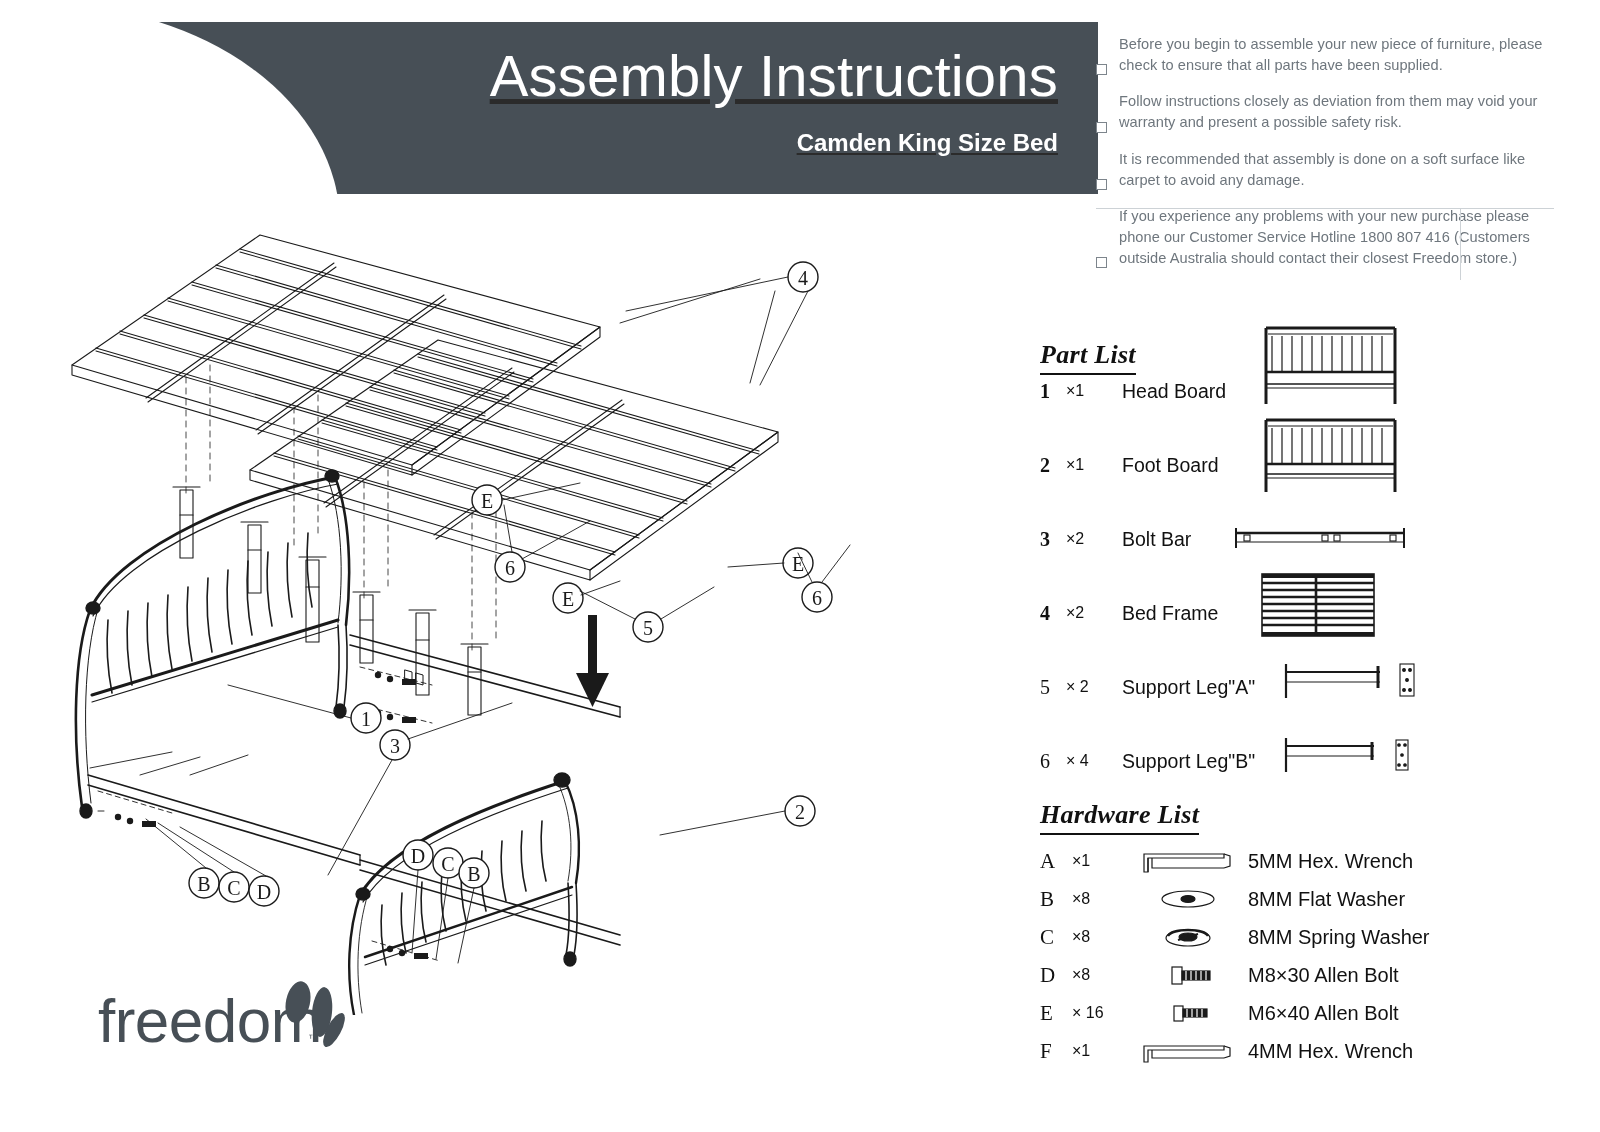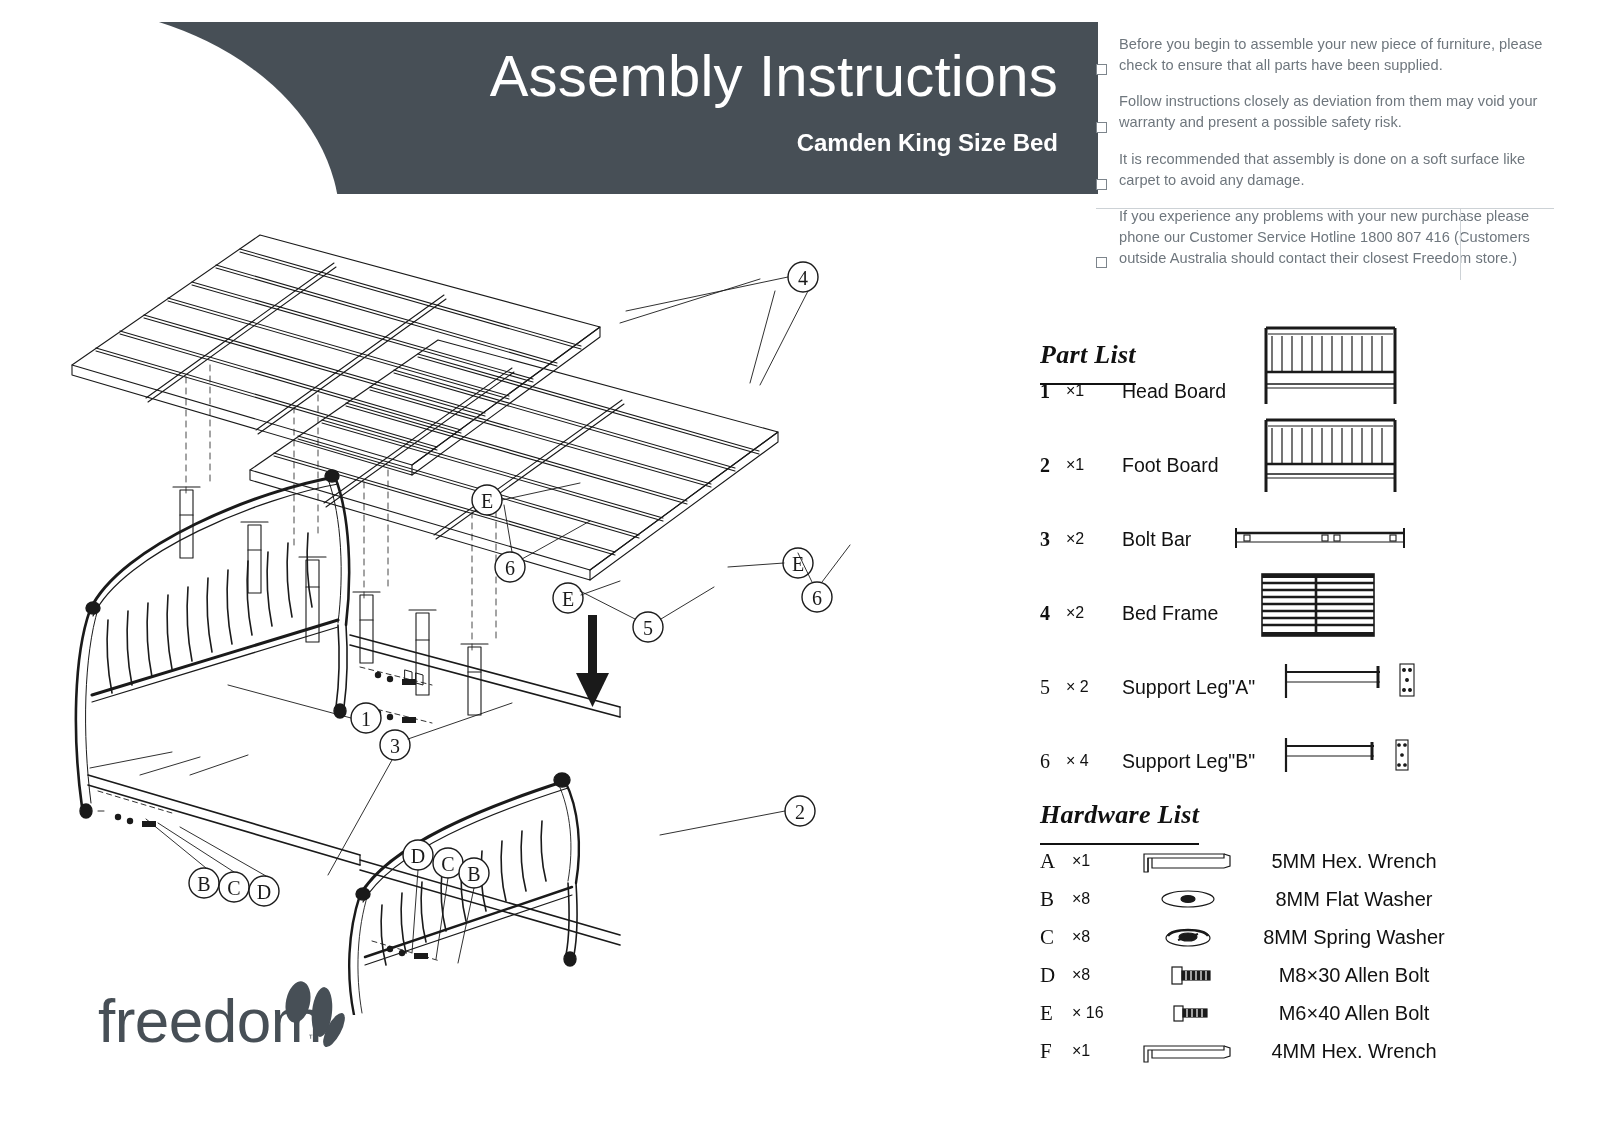--- a/index.html
+++ b/index.html
@@ -39,20 +39,21 @@
     height: 440px;
     border-radius: 50%;
     background: #ffffff;
   }
   #banner-text-wrap {
     position: absolute;
     right: 40px;
     top: 24px;
     text-align: right;
     width: 900px;
+    text-decoration: underline;
   }
   #banner-title {
     color: #ffffff;
     font-size: 58px;
     font-weight: 400;
     letter-spacing: 0.2px;
     line-height: 1.05;
     white-space: nowrap;
   }
   #banner-subtitle {
@@ -153,21 +154,21 @@
     width: 400px;
   }
   .list-heading {
     font-family: "Liberation Serif", serif;
     font-style: italic;
     font-size: 26px;
     font-weight: 700;
     color: #111;
     display: inline-block;
     border-bottom: 2px solid #111;
-    padding-bottom: 13px;
+    padding-bottom: 3px;
     letter-spacing: 0.3px;
   }
   .part-row {
     position: absolute;
     left: 0;
     display: flex;
     align-items: center;
     width: 400px;
     height: 26px;
   }
@@ -226,21 +227,21 @@
     width: 120px;
     display: flex;
     align-items: center;
     justify-content: center;
   }
   .hw-name {
     font-family: "Liberation Sans", sans-serif;
     font-size: 20px;
     color: #111;
     white-space: nowrap;
-    text-align: center;
+    text-align: left;
     flex: 1 1 auto;
   }
 </style>
 </head>
 <body>
 
 <div id="page">
 
   <div id="header-banner">
     <div id="banner-curve"></div>

